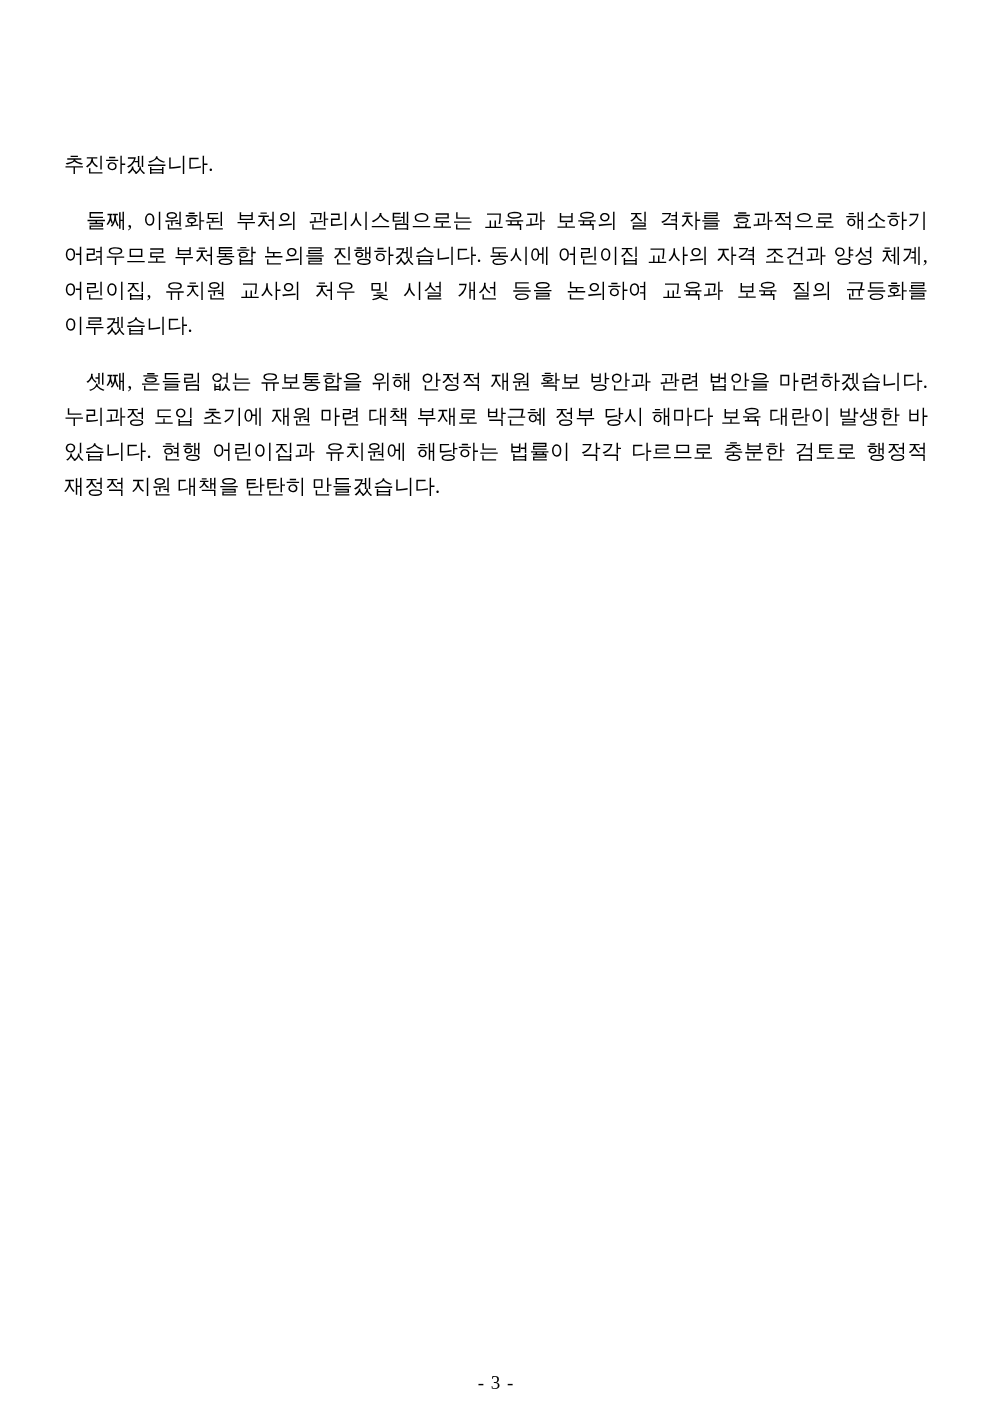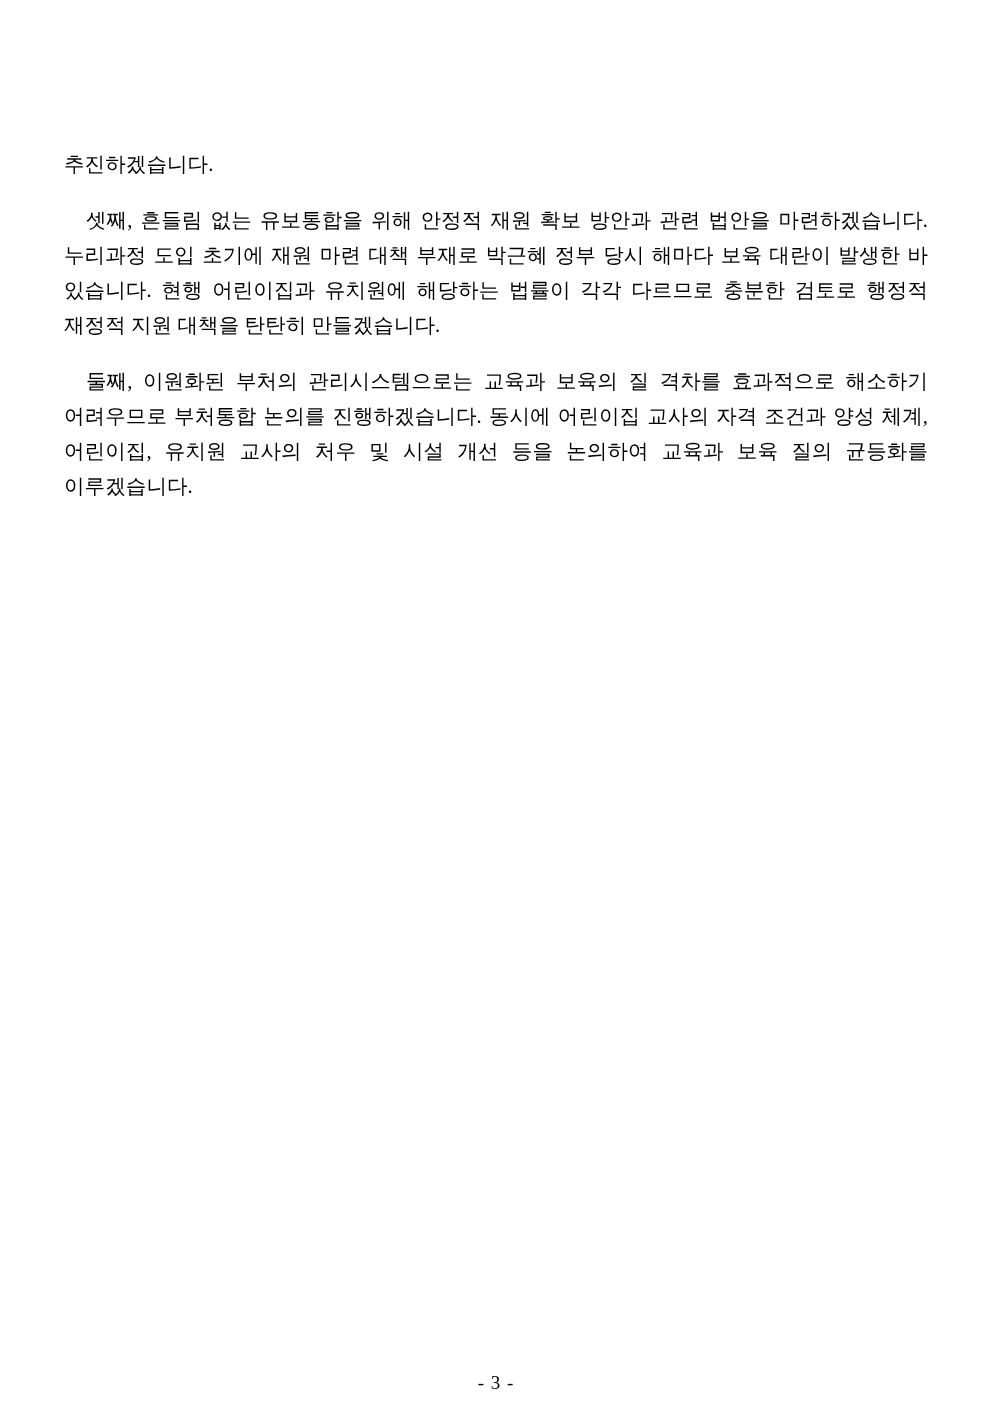--- a/index.html
+++ b/index.html
@@ -51,18 +51,18 @@
     letter-spacing: 1px;
     font-family: "Liberation Serif", "DejaVu Serif", serif;
   }
 </style>
 </head>
 <body>
 
 <div class="page">
   <div class="doc-body">
     <p class="para spacer-after">추진하겠습니다.</p>
+    <p class="para indent spacer-after">둘째, 이원화된 부처의 관리시스템으로는 교육과 보육의 질 격차를 효과적으로 해소하기 어려우므로 부처통합 논의를 진행하겠습니다. 동시에 어린이집 교사의 자격 조건과 양성 체계, 어린이집, 유치원 교사의 처우 및 시설 개선 등을 논의하여 교육과 보육 질의 균등화를 이루겠습니다.</p>
     <p class="para indent spacer-after">셋째, 흔들림 없는 유보통합을 위해 안정적 재원 확보 방안과 관련 법안을 마련하겠습니다. 누리과정 도입 초기에 재원 마련 대책 부재로 박근혜 정부 당시 해마다 보육 대란이 발생한 바 있습니다. 현행 어린이집과 유치원에 해당하는 법률이 각각 다르므로 충분한 검토로 행정적 재정적 지원 대책을 탄탄히 만들겠습니다.</p>
-    <p class="para indent spacer-after">둘째, 이원화된 부처의 관리시스템으로는 교육과 보육의 질 격차를 효과적으로 해소하기 어려우므로 부처통합 논의를 진행하겠습니다. 동시에 어린이집 교사의 자격 조건과 양성 체계, 어린이집, 유치원 교사의 처우 및 시설 개선 등을 논의하여 교육과 보육 질의 균등화를 이루겠습니다.</p>
   </div>
 
   <div class="footer">- 3 -</div>
 </div>
 
 </body></html>

